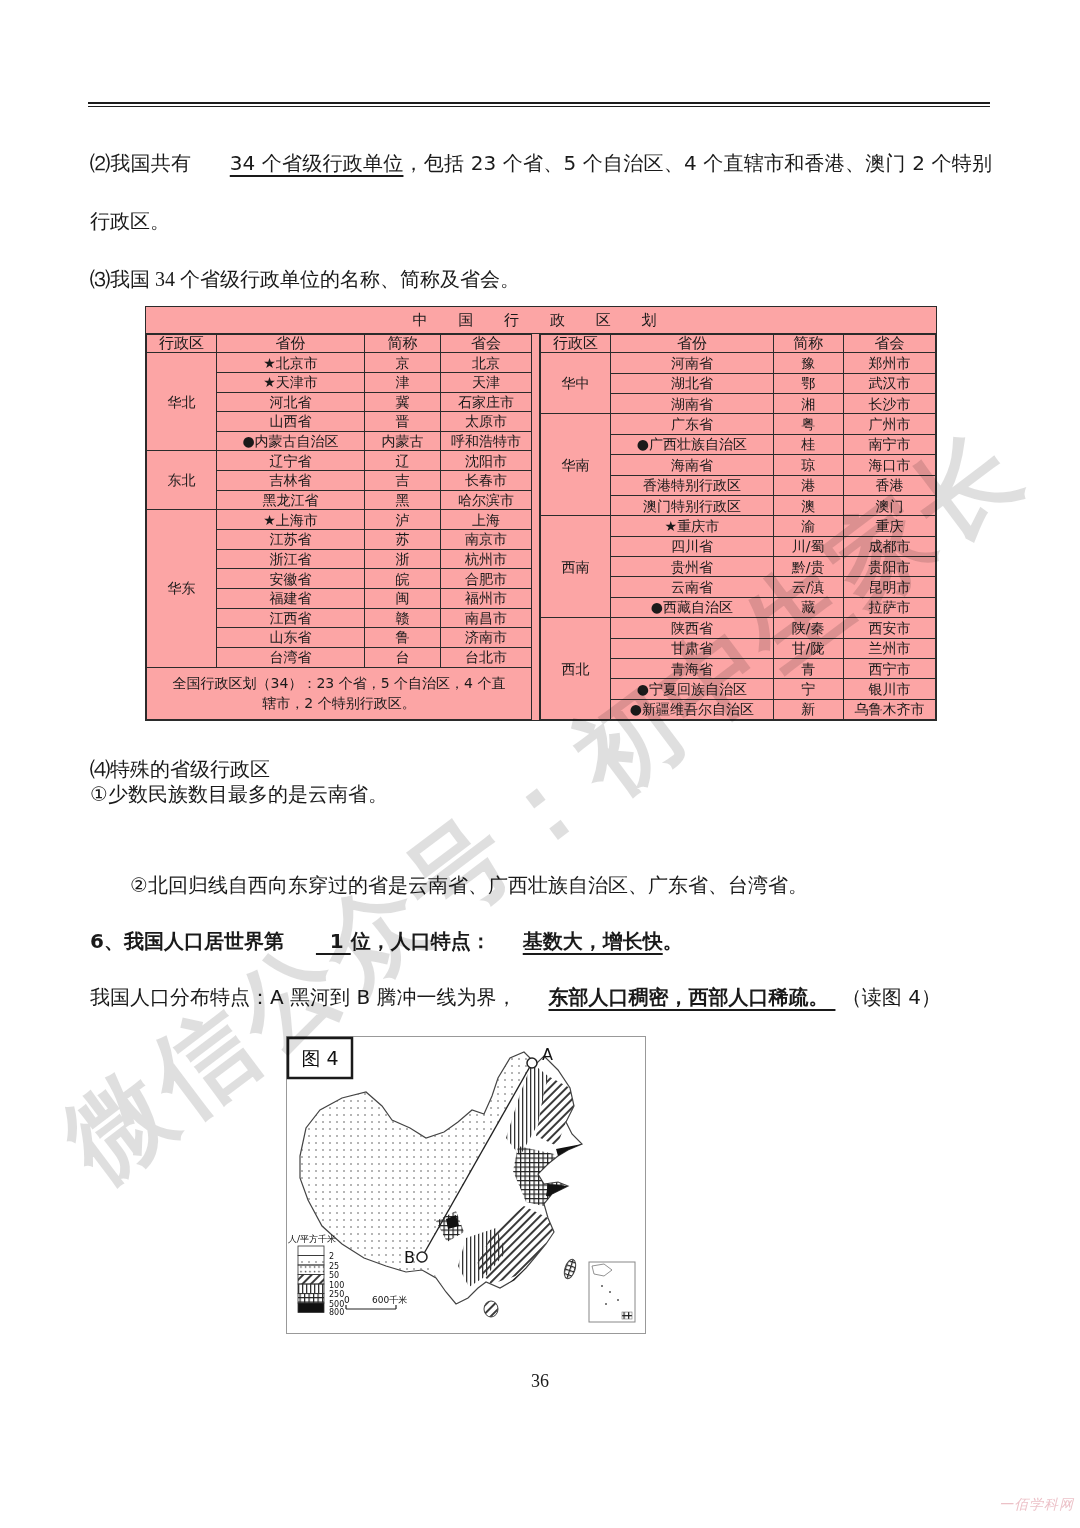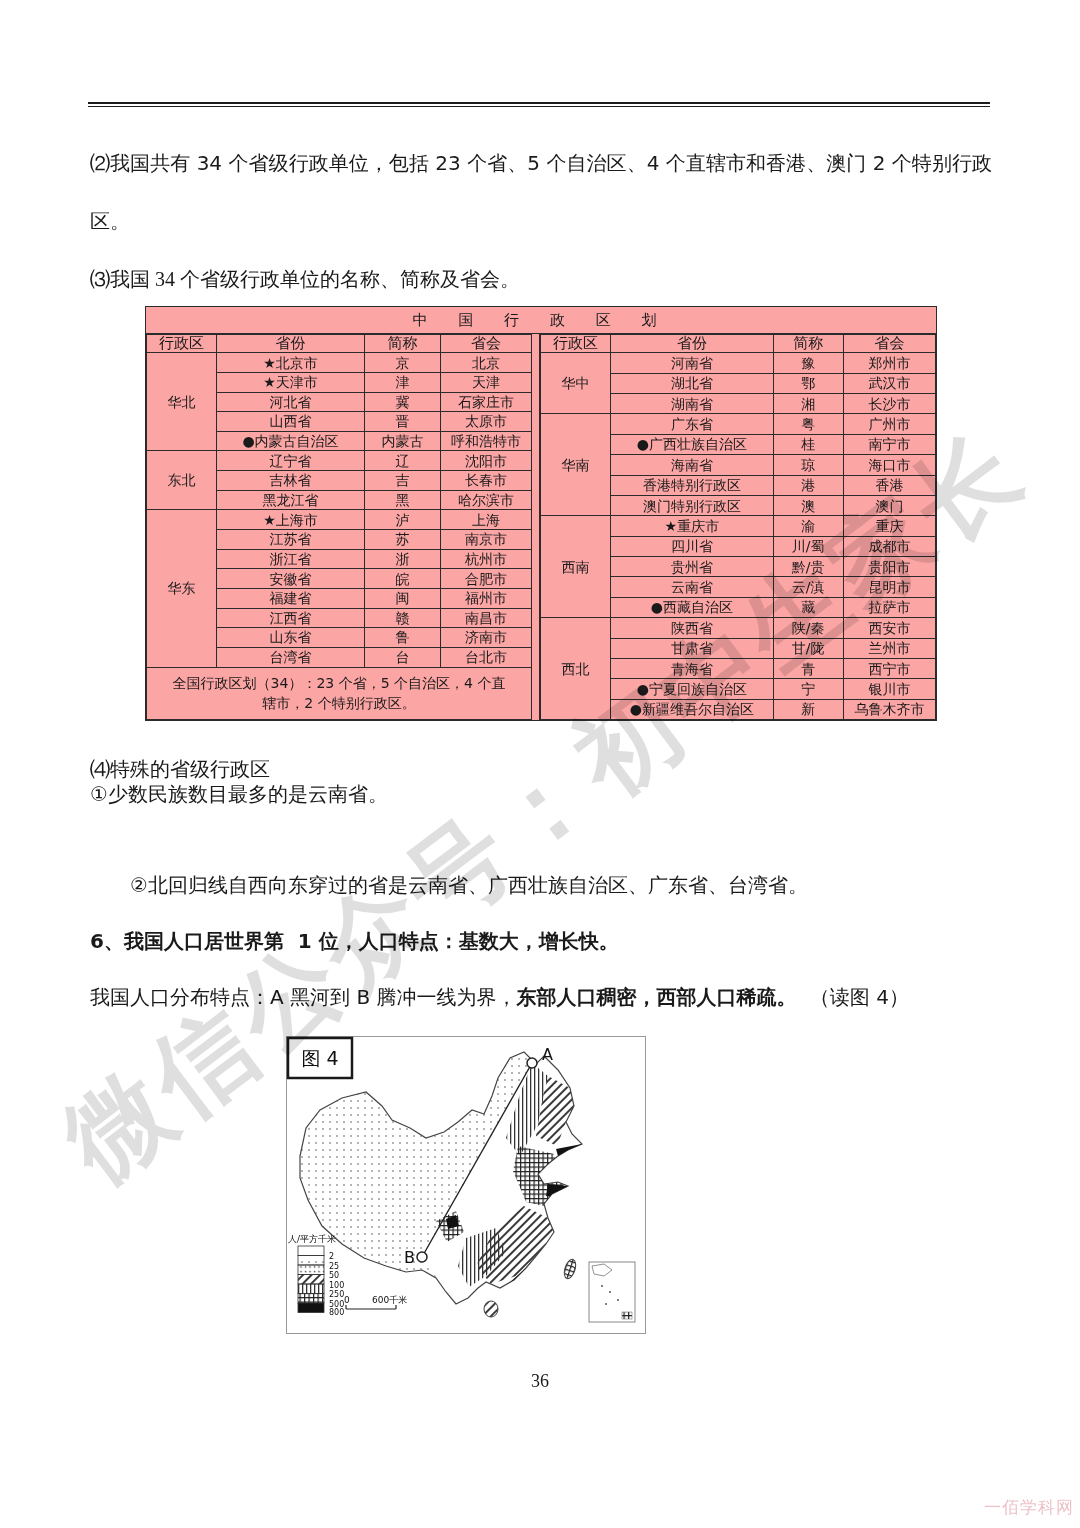--- a/index.html
+++ b/index.html
@@ -4,42 +4,42 @@
 <style>
   html,body{margin:0;padding:0;background:#e9e9e9;}
   #page{position:relative;width:1080px;height:1528px;background:#ffffff;margin:0 auto;
         font-family:"DejaVu Sans",sans-serif;color:#1a1a1a;overflow:hidden;}
   .abs{position:absolute;}
   
   #top-rule{left:88px;top:102px;width:902px;height:2px;border-top:2.5px solid #1c1c1c;border-bottom:1.5px solid #1c1c1c;}
   
   .para{left:90px;width:902px;font-size:20px;line-height:58px;margin:0;white-space:normal;}
   .para.justify{text-align:justify;}
-  .u{text-underline-offset:5px;text-decoration-thickness:1.5px;}
+  .u{text-decoration:underline;text-underline-offset:5px;text-decoration-thickness:1.5px;margin-left:32px;}
   .bold{font-weight:700;}
   
   #admin-table{left:145px;top:306px;width:792px;border:1.5px solid #2b2b2b;background:#fca5a5;box-sizing:border-box;}
   #tbl-title{height:26px;line-height:26px;text-align:center;font-size:15px;letter-spacing:13px;border-bottom:1px solid #2b2b2b;}
   #tbl-body{display:flex;align-items:stretch;height:386px;}
   .half{height:100%;}
   .half table{border-collapse:collapse;width:100%;height:100%;table-layout:fixed;}
   .half td,.half th{border:1px solid #2b2b2b;font-size:14px;font-weight:400;text-align:center;vertical-align:middle;padding:0 2px;line-height:1.15;}
   .half th{font-size:15px;}
   #half-left{width:385px;}
   #half-right{width:388px;flex:1;}
   #tbl-gap{width:9px;border-left:1px solid #2b2b2b;border-right:1px solid #2b2b2b;height:100%;box-sizing:border-box;}
   td.footer-cell{font-size:14px;line-height:1.45;padding:2px 20px;}
   
   #figure{left:286px;top:1036px;width:360px;height:298px;}
   
   #page-number{left:0;top:1371px;width:100%;text-align:center;font-size:18px;font-family:"Liberation Serif",serif;}
   
   #wm-diagonal{left:80px;top:1090px;width:1500px;font-size:100px;font-weight:700;color:#000;opacity:0.12;
                transform:rotate(-37deg);transform-origin:0 50%;white-space:nowrap;pointer-events:none;letter-spacing:6px;}
-  #wm-corner{right:6px;top:1496px;font-size:17px;color:#dd8f9b;opacity:0.55;letter-spacing:1px;}
+  #wm-corner{right:6px;top:1496px;font-size:14px;color:#dd8f9b;opacity:0.55;letter-spacing:1px;font-style:italic;}
 </style>
 </head>
 <body>
 
 <div id="page">
 
   <div id="top-rule" class="abs"></div>
 
   <p class="abs para justify" style="top:134px;"><span>⑵我国共有 </span><span class="u">34 个省级行政单位</span><span>，包括 23 个省、5 个自治区、4 个直辖市和香港、澳门 2 个特别行政区。</span></p>
 

